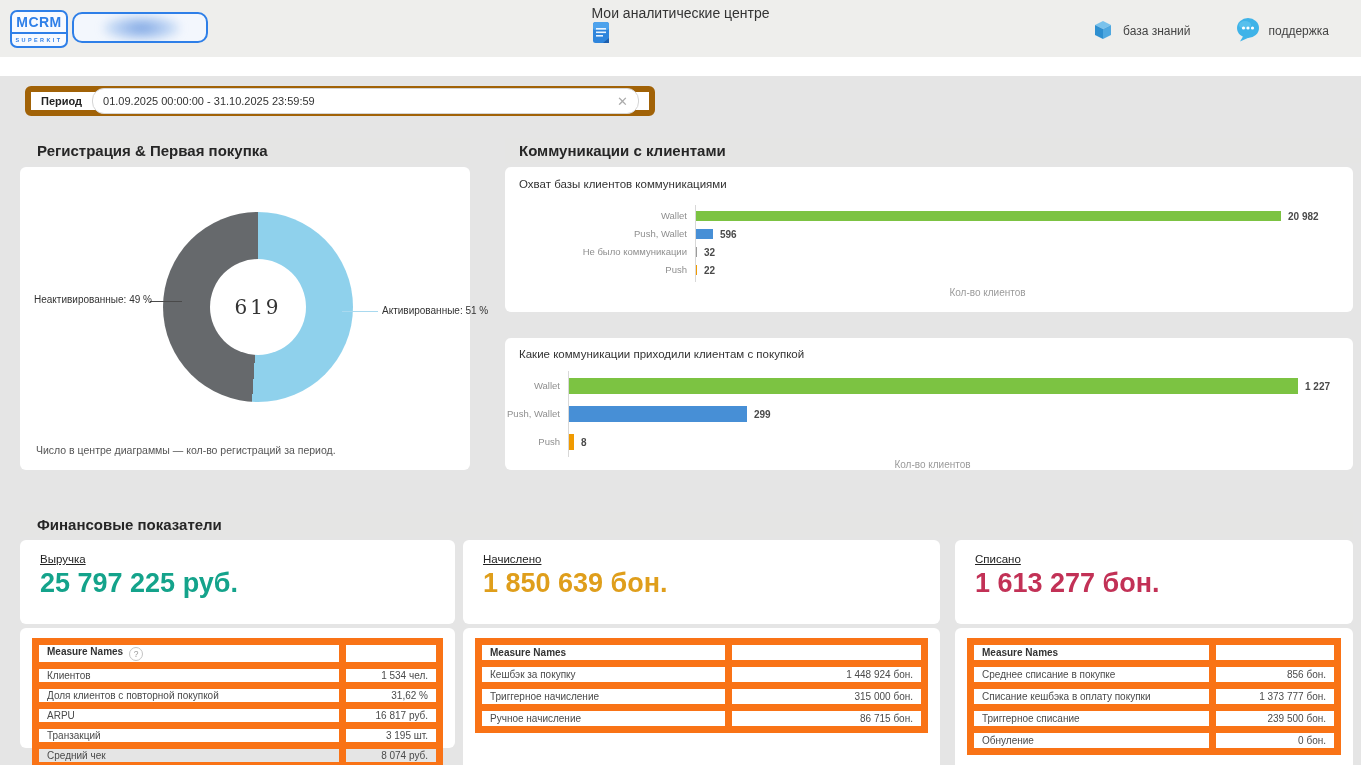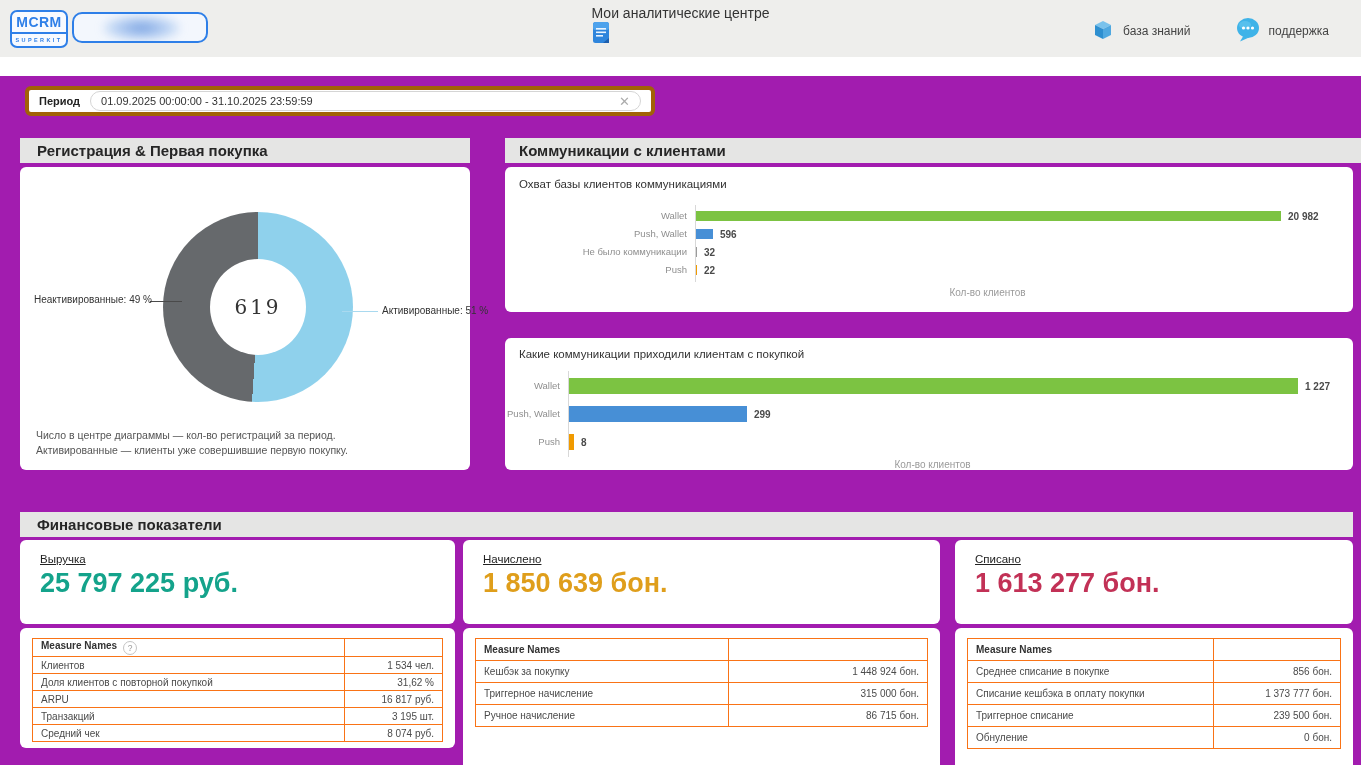--- a/index.html
+++ b/index.html
@@ -1,36 +1,36 @@
 <!DOCTYPE html>
 <html><head>
 <meta charset="utf-8">
 <style>
   html,body{margin:0;padding:0;}
   body{font-family:"Liberation Sans", sans-serif;}
-  #page{position:relative;width:1361px;height:765px;background:#a21caf;overflow:hidden;}
+  #page{position:relative;width:1361px;height:765px;background:#e5e5e5;overflow:hidden;}
 
   
   .topbar{position:absolute;left:0;top:0;width:1361px;height:58px;background:#EEEEEC;}
   .logo-box{position:absolute;left:10px;top:10px;width:58px;height:38px;border:2px solid #2E7FE8;border-radius:7px;background:#F7FAFF;box-sizing:border-box;text-align:center;cursor:pointer;}
   .logo-main{font-size:14px;font-weight:700;color:#2E7FE8;line-height:20px;border-bottom:2px solid #2E7FE8;letter-spacing:.5px;}
   .logo-sub{font-size:5.5px;font-weight:700;color:#2E7FE8;letter-spacing:2.4px;line-height:12px;}
   .partner-box{position:absolute;left:72px;top:12px;width:136px;height:31px;border:2px solid #2E7FE8;border-radius:10px;box-sizing:border-box;overflow:hidden;background:#F3F7FD;}
   .partner-blur{position:absolute;left:22%;top:5%;width:58%;height:95%;background:radial-gradient(ellipse at center, rgba(92,142,220,.8), rgba(130,175,235,.35) 60%, transparent 78%);filter:blur(4px);}
   .top-title{position:absolute;left:0;right:0;top:5px;text-align:center;font-size:14px;color:#333;}
   .doc-icon{position:absolute;left:592px;top:21px;}
   .top-links{position:absolute;right:32px;top:17px;display:flex;gap:44px;}
   .top-link{display:flex;align-items:center;gap:8px;font-size:12px;color:#444;cursor:pointer;}
 
   .white-strip{position:absolute;left:0;top:57px;width:1361px;height:19px;background:#FFFFFF;}
 
   
-  .filter-card{position:absolute;left:25px;top:86px;width:630px;height:30px;background:#FFF;border:4px solid #a16207;border-radius:6px;box-sizing:border-box;display:flex;align-items:center;padding:0 10px;gap:10px;}
+  .filter-card{position:absolute;left:25px;top:86px;width:630px;height:30px;background:#FFF;border:6px solid #a16207;border-radius:6px;box-sizing:border-box;display:flex;align-items:center;padding:0 10px;gap:10px;}
   .filter-label{font-size:11px;font-weight:700;color:#222;white-space:nowrap;}
-  .filter-pill{flex:1;height:20px;border:1px solid #D5D5D5;border-radius:12px;display:flex;align-items:center;padding:0 10px;font-size:11px;color:#333;background:#FFF;box-sizing:border-box;}
+  .filter-pill{flex:1;height:26px;border:1px solid #D5D5D5;border-radius:12px;display:flex;align-items:center;padding:0 10px;font-size:11px;color:#333;background:#FFF;box-sizing:border-box;}
   .filter-pill .val{flex:1;white-space:nowrap;overflow:hidden;}
   .clear-x{color:#ABABAB;font-size:13px;line-height:13px;cursor:pointer;}
 
   
   .section-bar{position:absolute;height:25px;background:#E5E5E4;color:#262626;font-size:15px;font-weight:700;line-height:25px;padding-left:17px;box-sizing:border-box;}
   .card{position:absolute;background:#FFF;border-radius:6px;}
 
   
   #donut-ring{position:absolute;left:143px;top:45px;width:190px;height:190px;border-radius:50%;}
   #donut-hole{position:absolute;left:190px;top:92px;width:96px;height:96px;border-radius:50%;background:#FFF;display:flex;align-items:center;justify-content:center;}
@@ -46,21 +46,21 @@
   .bar{position:absolute;}
   .val-label{position:absolute;font-size:10px;font-weight:600;color:#4A4A4A;white-space:nowrap;}
   .axis-line{position:absolute;width:1px;background:#D8D8D8;}
   .axis-title{position:absolute;text-align:center;font-size:10px;color:#9B9B9B;}
 
   
   .kpi-label{position:absolute;left:20px;top:13px;font-size:11.5px;color:#222;text-decoration:underline;}
   .kpi-value{position:absolute;left:20px;top:28px;font-size:27px;font-weight:700;white-space:nowrap;}
   .tbl-wrap{position:absolute;left:12px;right:12px;top:10px;}
   table.meas{width:100%;border-collapse:collapse;font-size:10px;color:#4A4A4A;table-layout:fixed;}
-  table.meas td,table.meas th{border:1px solid #f97316;padding:1px 8px;box-sizing:border-box;}
+  table.meas td,table.meas th{border:7px solid #f97316;padding:1px 8px;box-sizing:border-box;}
   table.meas th{text-align:left;font-weight:700;color:#333;font-size:10px;}
   table.meas td.v{text-align:right;}
   .t-compact tr{height:17px;}
   .t-roomy tr{height:22px;}
   .help{display:inline-block;width:12px;height:12px;border:1px solid #C4C4C4;border-radius:50%;font-size:8.5px;line-height:12px;text-align:center;color:#9A9A9A;margin-left:6px;font-weight:400;vertical-align:-2px;}
 </style>
 </head>
 <body>
 
 <div id="page">
@@ -128,21 +128,20 @@
     <div id="donut-ring" style="background: conic-gradient(rgb(143, 209, 236) 0deg, rgb(143, 209, 236) 51%, rgb(102, 105, 108) 0deg);"></div>
     <div id="donut-hole">
       <span class="donut-center">619</span>
     </div>
     <div class="leader-left"></div>
     <div class="leader-right"></div>
     <div class="donut-label" style="left:14px;top:127px;">Неактивированные: 49 %</div>
     <div class="donut-label" style="left:362px;top:138px;">Активированные: 51 %</div>
     <div class="footnote">
       <div>Число в центре диаграммы — кол-во регистраций за период.</div>
-      <div>Активированные — клиенты уже совершившие первую покупку.</div>
     </div>
   </div>
 
   <div class="section-bar" style="left:505px;top:138px;width:964px;padding-left:14px;">
     <span>Коммуникации с клиентами</span>
   </div>
   <div class="card" id="chart1" style="left:505px;top:167px;width:848px;height:145px;">
     <div class="chart-subtitle" style="top:11px;">Охват базы клиентов коммуникациями</div>
   <div class="axis-line" style="left: 190px; top: 38px; height: 77px;"></div>
       <div class="cat-label" style="top: 43px; width: 182px;">Wallet</div>

